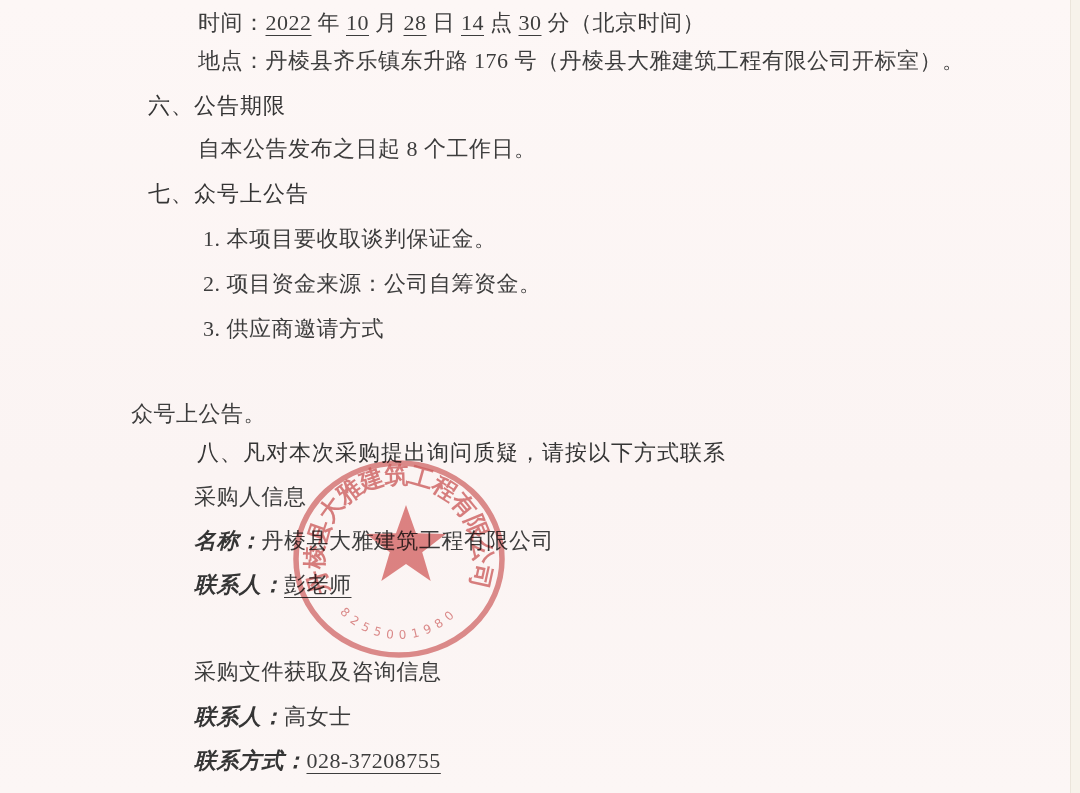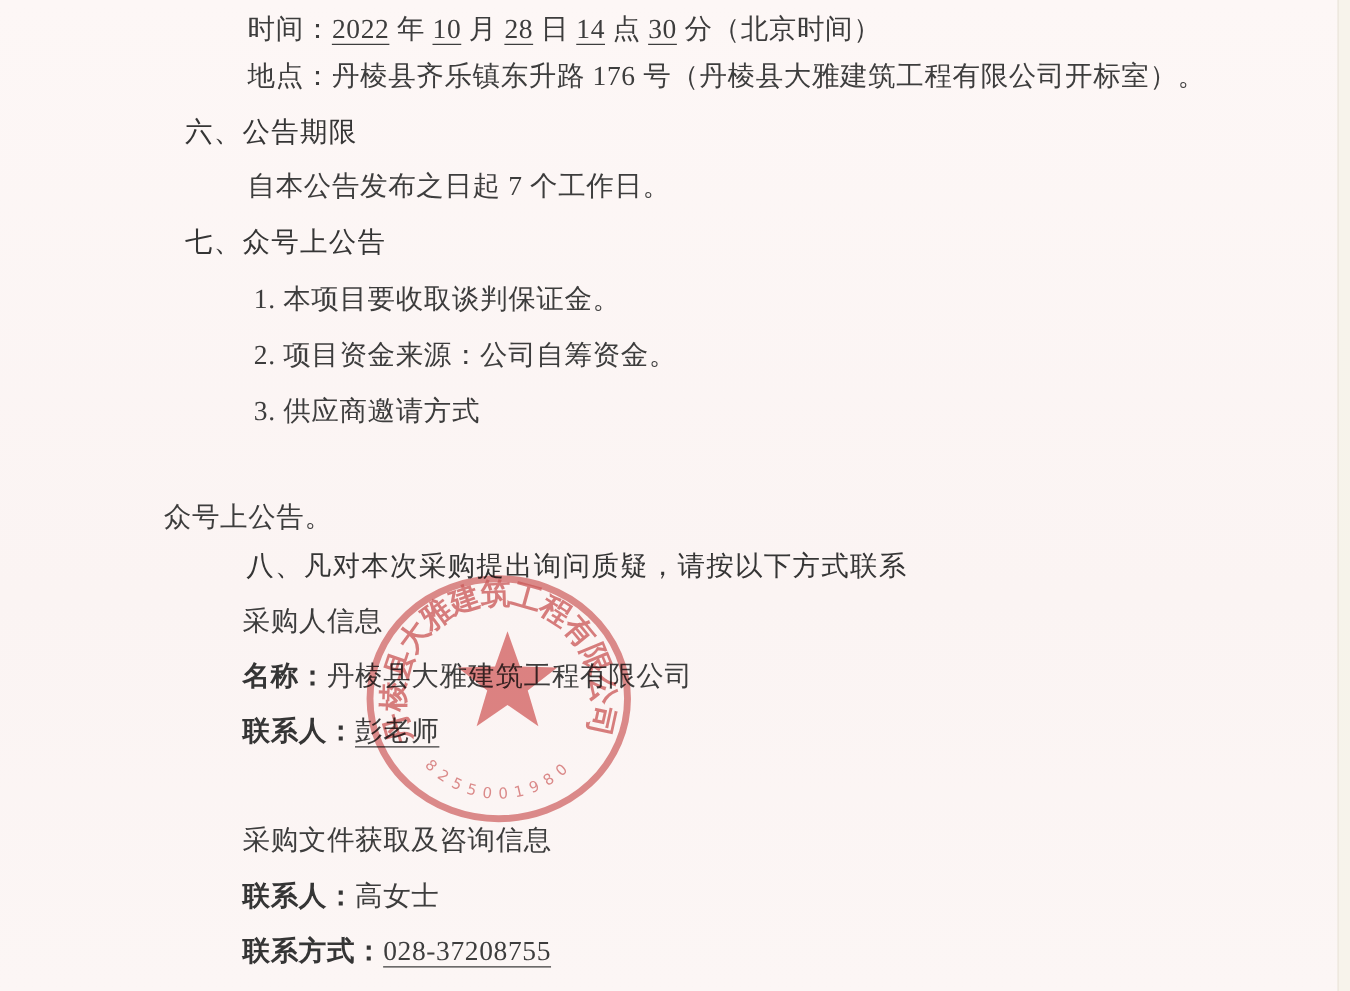--- a/index.html
+++ b/index.html
@@ -24,21 +24,21 @@
   .l-head{left:148px;}
   .l-head8{left:155px;margin-left:42px;}
   .l-wrap{left:131px;}
   .l-info{left:194px;}
   .bold-head{
     font-family:"Liberation Sans","DejaVu Sans",sans-serif;
     font-weight:400;color:#353535;letter-spacing:1px;
   }
   .label{
     font-family:"Liberation Sans","DejaVu Sans",sans-serif;
-    font-weight:700;color:#353535;
+    font-weight:700;color:#353535;font-style:italic;
   }
   .u{
     text-decoration:underline;
     text-underline-offset:5px;
     text-decoration-thickness:1.3px;
   }
   .checkbox{font-family:"DejaVu Sans",sans-serif;font-size:21px;}
   
   .seal{position:absolute;left:285px;top:445px;width:235px;height:230px;
         mix-blend-mode:multiply;opacity:.88;}
@@ -55,21 +55,21 @@
 <div class="page">
 
   <div class="line l-body" style="top:8px">
     <span>时间：</span><span class="u">2022</span><span> 年 </span><span class="u">10</span><span> 月 </span><span class="u">28</span><span> 日 </span><span class="u">14</span><span> 点 </span><span class="u">30</span><span> 分</span><span>（北京时间）</span>
   </div>
 
   <div class="line l-body" style="top:46px">地点：丹棱县齐乐镇东升路 176 号（丹棱县大雅建筑工程有限公司开标室）。</div>
 
   <div class="line l-head bold-head" style="top:91px">六、公告期限</div>
 
-  <div class="line l-body" style="top:134px">自本公告发布之日起 7 个工作日。</div>
+  <div class="line l-body" style="top:134px">自本公告发布之日起 8 个工作日。</div>
 
   <div class="line l-head bold-head" style="top:179px">七、众号上公告</div>
 
   <div class="line l-item" style="top:224px">1. 本项目要收取谈判保证金。</div>
 
   <div class="line l-item" style="top:269px">2. 项目资金来源：公司自筹资金。</div>
 
   <div class="line l-item" style="top:314px">3. 供应商邀请方式</div>
 
 

